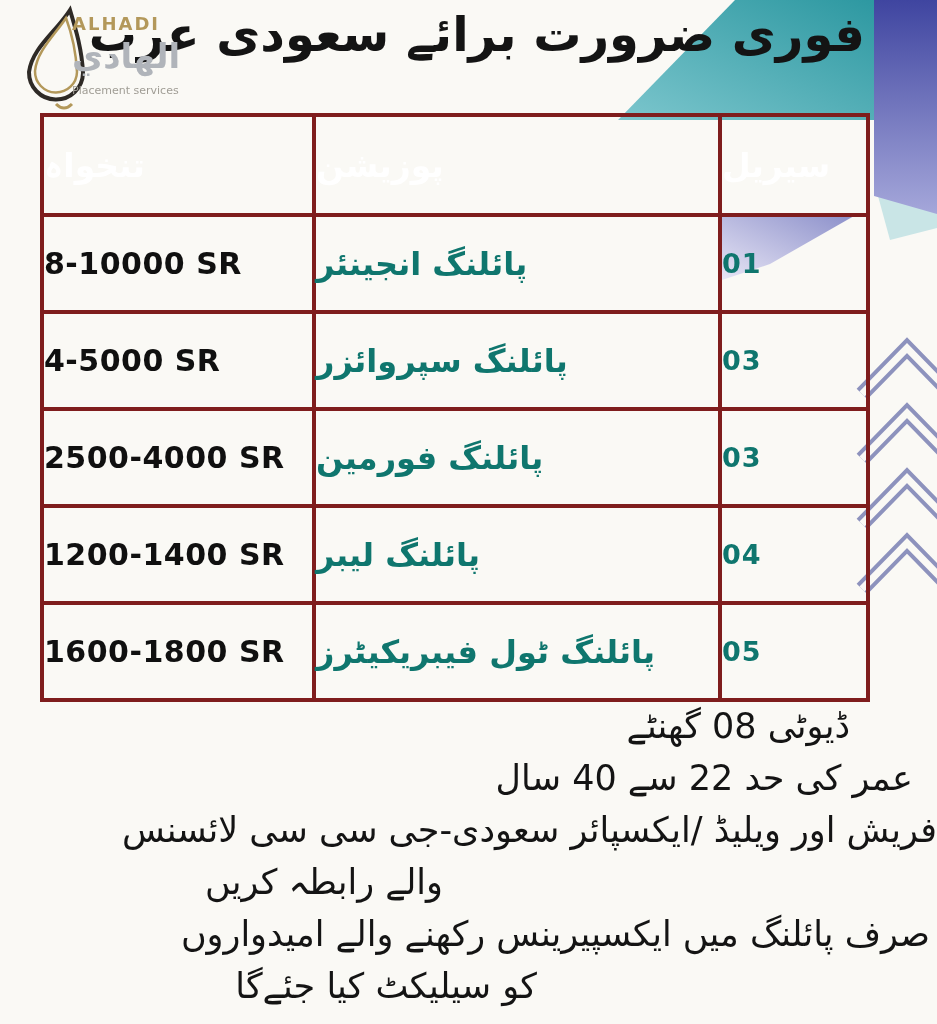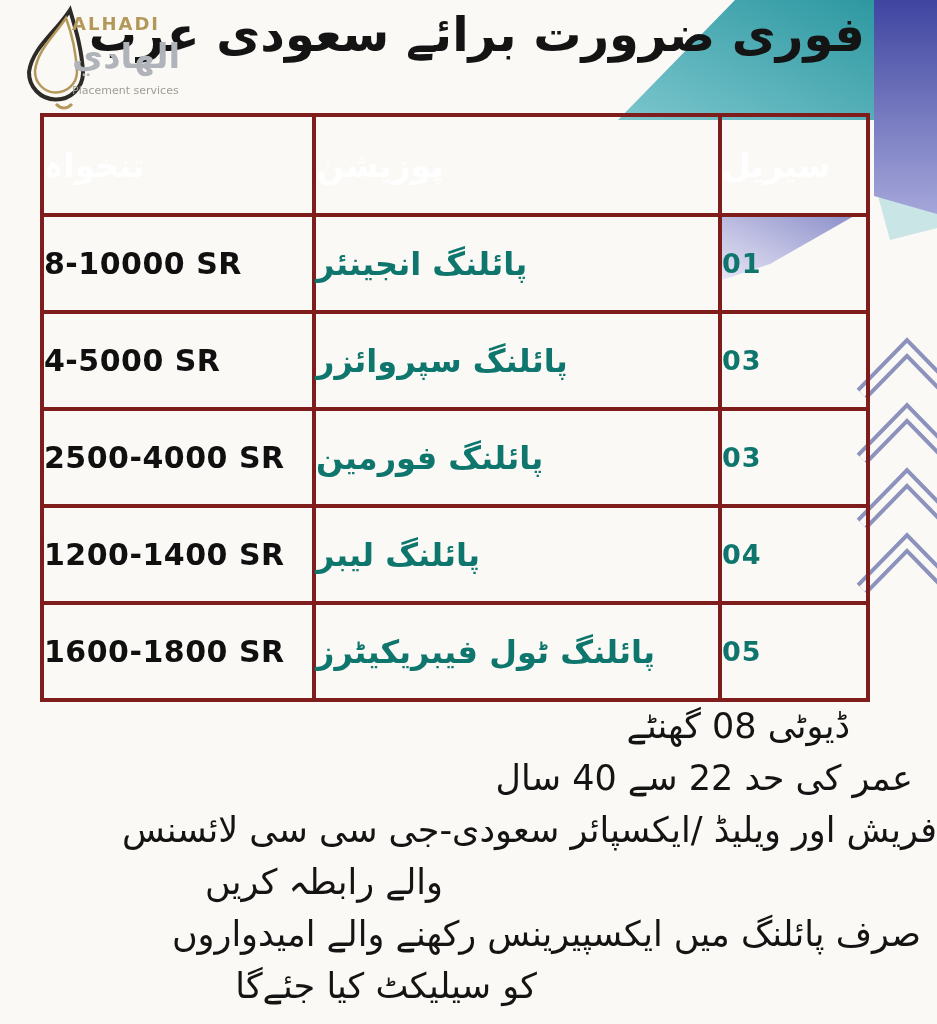--- a/index.html
+++ b/index.html
@@ -42,21 +42,21 @@
     direction:rtl;color:#141414;
   }
   .details .line{
     text-align:right;white-space:nowrap;overflow:visible;
     font-size:35px;line-height:52px;height:52px;
   }
   .details .line:nth-child(1){padding-right:87px;}
   .details .line:nth-child(2){padding-right:24px;}
   .details .line:nth-child(3){padding-right:0px;}
   .details .line:nth-child(4){padding-right:494px;padding-left:44px;}
-  .details .line:nth-child(5){padding-right:16px;}
+  .details .line:nth-child(5){padding-right:7px;}
   .details .line:nth-child(6){padding-right:400px;}
 </style>
 </head>
 <body>
 
 <div class="poster">
 
   <svg class="decor" viewBox="0 0 937 1024" xmlns="http://www.w3.org/2000/svg">
     <defs>
       <linearGradient id="gTeal" x1="1" y1="0" x2="0" y2="1">

